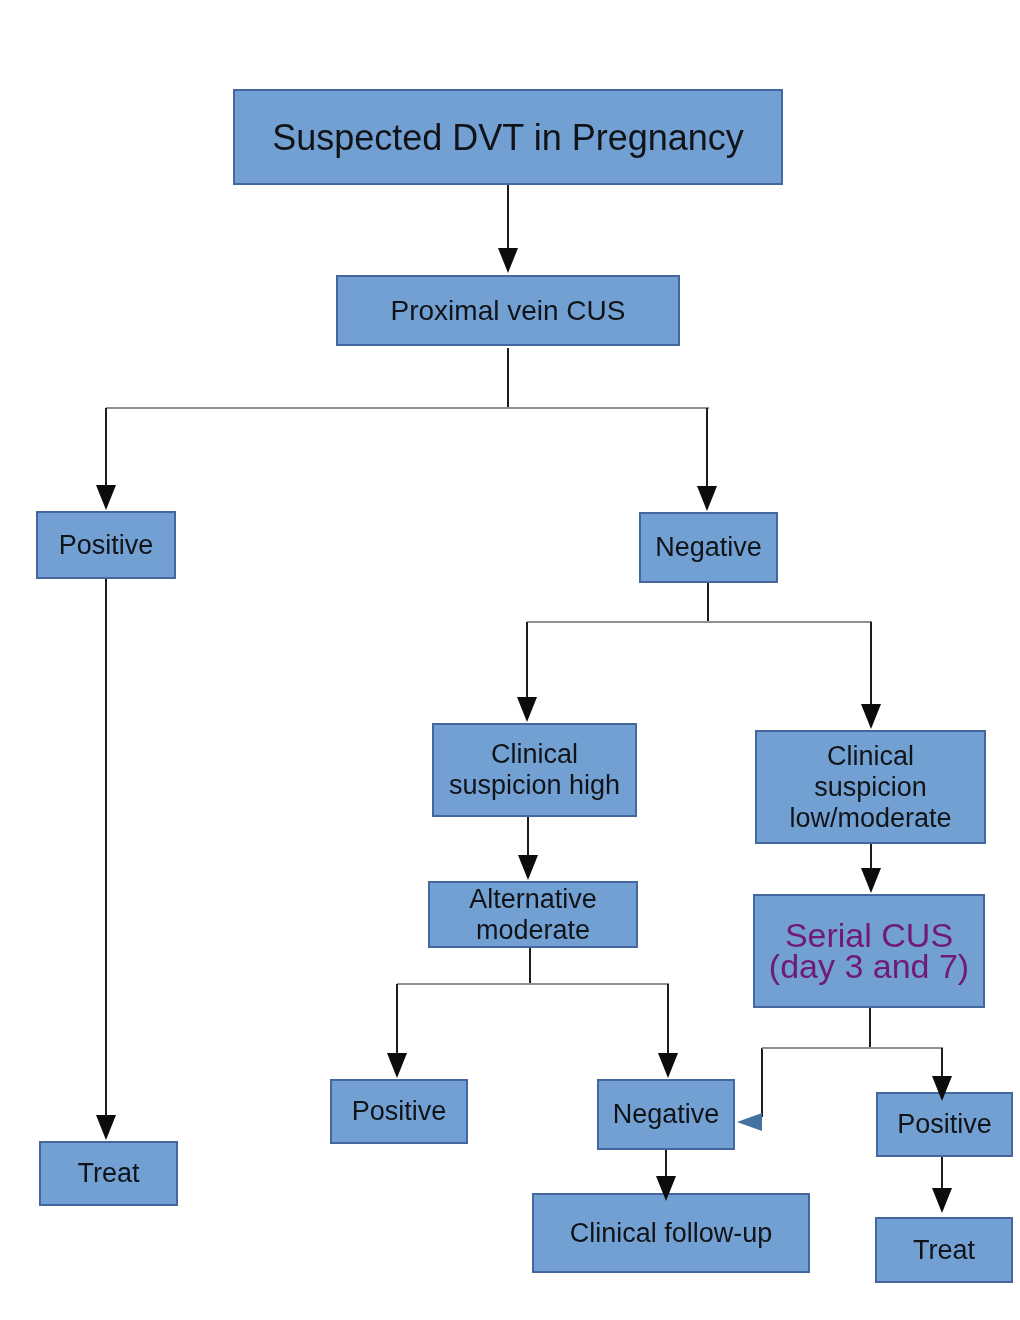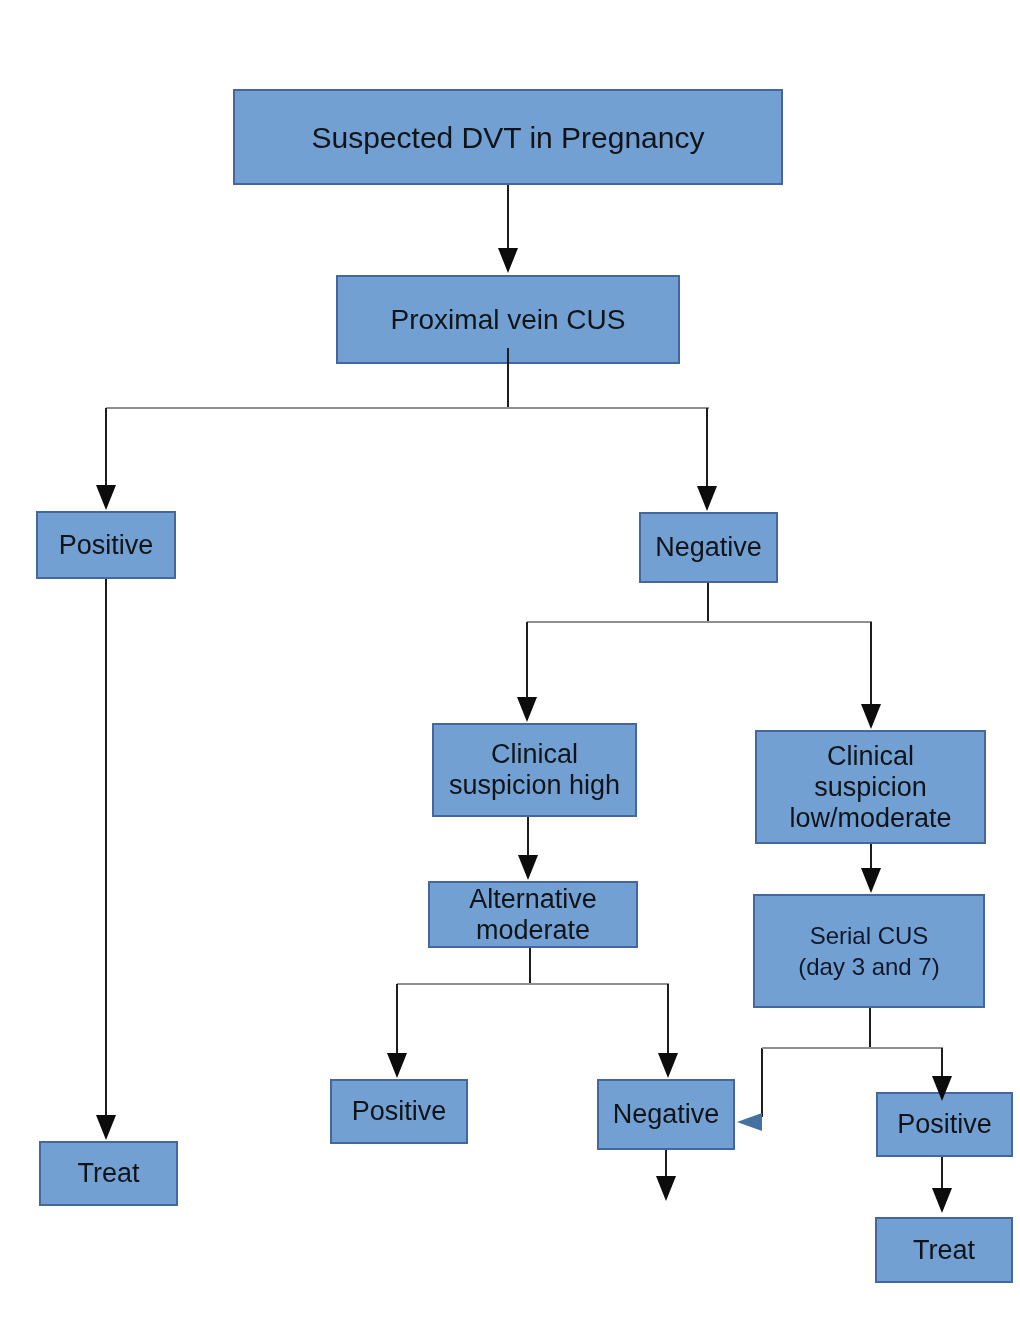--- a/index.html
+++ b/index.html
@@ -38,23 +38,23 @@
     border-top:9px solid transparent;
     border-bottom:9px solid transparent;
     border-right:25px solid #44719f;
   }
 </style>
 </head>
 <body>
 
 <div id="canvas" style="background: rgb(255, 255, 255);">
     <div class="node" style="left: 233px; top: 89px; width: 550px; height: 96px; background: rgb(115, 160, 210); border-color: rgb(68, 104, 158);">
-      <span class="node-label" style="font-size: 30px; color: rgb(16, 20, 24);">Suspected DVT in Pregnancy</span>
+      <span class="node-label" style="font-size: 36px; color: rgb(16, 20, 24);">Suspected DVT in Pregnancy</span>
     </div>
-    <div class="node" style="left: 336px; top: 275px; width: 344px; height: 89px; background: rgb(115, 160, 210); border-color: rgb(68, 104, 158);">
+    <div class="node" style="left: 336px; top: 275px; width: 344px; height: 71px; background: rgb(115, 160, 210); border-color: rgb(68, 104, 158);">
       <span class="node-label" style="font-size: 28px; color: rgb(16, 20, 24);">Proximal vein CUS</span>
     </div>
     <div class="node" style="left: 36px; top: 511px; width: 140px; height: 68px; background: rgb(115, 160, 210); border-color: rgb(68, 104, 158);">
       <span class="node-label" style="font-size: 27px; color: rgb(16, 20, 24);">Positive</span>
     </div>
     <div class="node" style="left: 639px; top: 512px; width: 139px; height: 71px; background: rgb(115, 160, 210); border-color: rgb(68, 104, 158);">
       <span class="node-label" style="font-size: 27px; color: rgb(16, 20, 24);">Negative</span>
     </div>
     <div class="node" style="left: 432px; top: 723px; width: 205px; height: 94px; background: rgb(115, 160, 210); border-color: rgb(68, 104, 158);">
       <span class="node-label" style="font-size: 27px; color: rgb(16, 20, 24);">Clinical
@@ -63,34 +63,37 @@
     <div class="node" style="left: 755px; top: 730px; width: 231px; height: 114px; background: rgb(115, 160, 210); border-color: rgb(68, 104, 158);">
       <span class="node-label" style="font-size: 27px; color: rgb(16, 20, 24);">Clinical
 suspicion
 low/moderate</span>
     </div>
     <div class="node" style="left: 428px; top: 881px; width: 210px; height: 67px; background: rgb(115, 160, 210); border-color: rgb(68, 104, 158);">
       <span class="node-label" style="font-size: 27px; color: rgb(16, 20, 24);">Alternative
 moderate</span>
     </div>
     <div class="node" style="left: 753px; top: 894px; width: 232px; height: 114px; background: rgb(115, 160, 210); border-color: rgb(68, 104, 158);">
-      <span class="node-label" style="font-size: 24px; color: #0f172a;">Serial CUS
+      <span class="node-label" style="font-size: 34px; color: #701a75;">Serial CUS
 (day 3 and 7)</span>
     </div>
     <div class="node" style="left: 330px; top: 1079px; width: 138px; height: 65px; background: rgb(115, 160, 210); border-color: rgb(68, 104, 158);">
       <span class="node-label" style="font-size: 27px; color: rgb(16, 20, 24);">Positive</span>
     </div>
     <div class="node" style="left: 597px; top: 1079px; width: 138px; height: 71px; background: rgb(115, 160, 210); border-color: rgb(68, 104, 158);">
       <span class="node-label" style="font-size: 27px; color: rgb(16, 20, 24);">Negative</span>
     </div>
     <div class="node" style="left: 876px; top: 1092px; width: 137px; height: 65px; background: rgb(115, 160, 210); border-color: rgb(68, 104, 158);">
       <span class="node-label" style="font-size: 27px; color: rgb(16, 20, 24);">Positive</span>
     </div>
     <div class="node" style="left: 39px; top: 1141px; width: 139px; height: 65px; background: rgb(115, 160, 210); border-color: rgb(68, 104, 158);">
       <span class="node-label" style="font-size: 27px; color: rgb(16, 20, 24);">Treat</span>
+    </div>
+    <div class="node" style="left: 532px; top: 1193px; width: 278px; height: 80px; background: rgb(115, 160, 210); border-color: rgb(68, 104, 158);">
+      <span class="node-label" style="font-size: 27px; color: rgb(16, 20, 24);">Clinical follow-up</span>
     </div>
     <div class="node" style="left: 875px; top: 1217px; width: 138px; height: 66px; background: rgb(115, 160, 210); border-color: rgb(68, 104, 158);">
       <span class="node-label" style="font-size: 27px; color: rgb(16, 20, 24);">Treat</span>
     </div>
     <div class="vline" style="left: 507px; top: 348px; height: 60px; background: rgb(29, 29, 29);"></div>
     <div class="vline" style="left: 707px; top: 583px; height: 40px; background: rgb(29, 29, 29);"></div>
     <div class="vline" style="left: 529px; top: 948px; height: 37px; background: rgb(29, 29, 29);"></div>
     <div class="vline" style="left: 869px; top: 1008px; height: 41px; background: rgb(29, 29, 29);"></div>
     <div class="vline" style="left: 761px; top: 1048px; height: 69px; background: rgb(29, 29, 29);"></div>
     <div class="hline" style="left: 106px; top: 407px; width: 603px; background: rgb(143, 143, 143);"></div>

